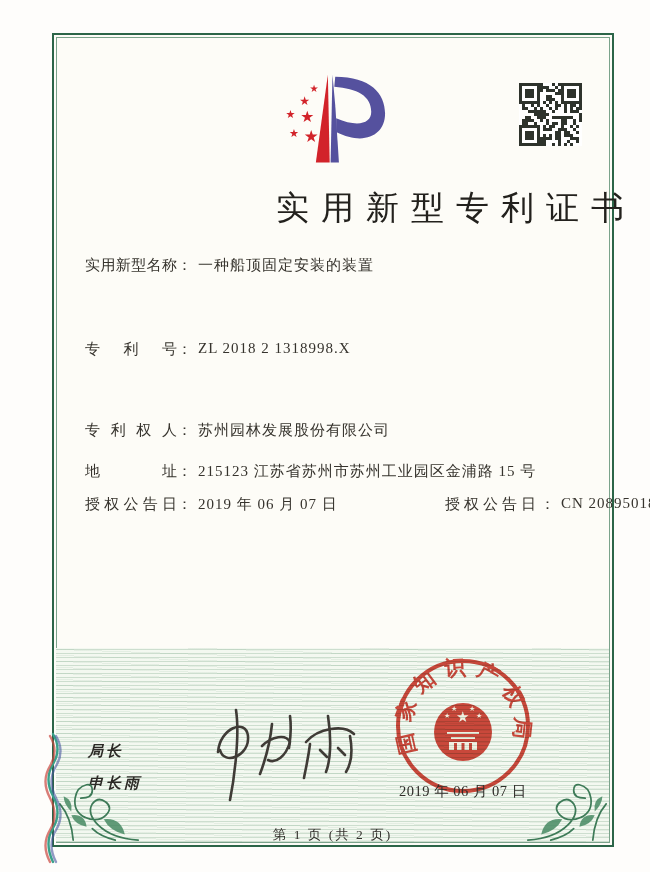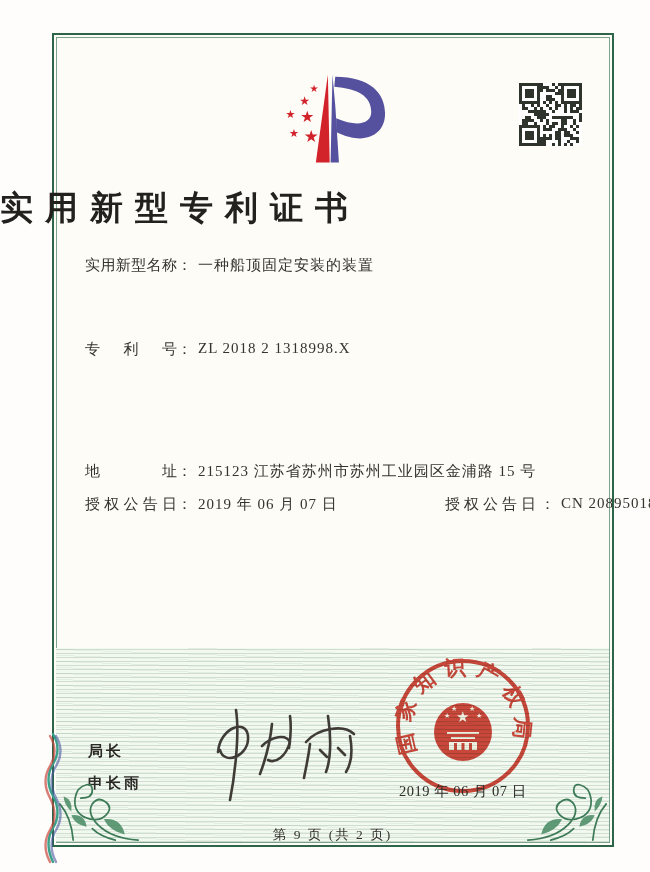--- a/index.html
+++ b/index.html
@@ -28,43 +28,43 @@
     background-color:#f3f8f0;
     background-image:
       repeating-linear-gradient(0deg, rgba(116,163,129,.30) 0 1px, rgba(255,255,255,0) 1px 4px),
       repeating-linear-gradient(2deg, rgba(116,163,129,.12) 0 1px, rgba(255,255,255,0) 1px 6px);
   }
   .cert-no{
     position:absolute;left:70px;top:82px;
     font-size:15px;letter-spacing:1.5px;color:#3a372f;
   }
   .title{
-    position:absolute;left:0;right:14px;top:186px;text-align:left;
-    font-size:33px;font-weight:700;letter-spacing:12px;color:#23211d;
+    position:absolute;left:0;right:14px;top:186px;text-align:right;
+    font-size:33px;font-weight:400;letter-spacing:12px;color:#23211d;
   }
   .logo{position:absolute;left:278px;top:70px;width:120px;height:102px;}
   .qr{position:absolute;left:519px;top:83px;width:63px;height:63px;background:#fff;}
   .qr div{position:absolute;background:#2e332c;}
   .row{position:absolute;left:85px;font-size:15px;white-space:nowrap;color:#36332d;}
   .flabel{
     display:inline-block;width:92px;
     text-align:justify;text-align-last:justify;
     vertical-align:top;
   }
   .fcolon{display:inline-block;vertical-align:top;}
   .fvalue{display:inline-block;margin-left:6px;letter-spacing:1px;vertical-align:top;}
   .row2{position:absolute;left:360px;top:0;font-size:15px;white-space:nowrap;}
   .body-text{
     position:absolute;left:85px;top:520px;width:482px;
     font-size:15px;line-height:27px;text-align:justify;color:#3a362f;
   }
   .body-text p{margin:0;text-indent:2em;}
   .officer{position:absolute;left:88px;top:742px;font-family:"Liberation Sans","DejaVu Sans",sans-serif;
     font-weight:600;font-size:15px;letter-spacing:3px;color:#2c2a26;}
-  .officer div{margin-bottom:13px;}
+  .officer div{margin-bottom:13px;font-style:italic;}
   .signature{position:absolute;left:192px;top:698px;}
   .seal{position:absolute;left:393px;top:656px;mix-blend-mode:multiply;}
   .seal-date{
     position:absolute;left:399px;top:782px;width:150px;
     font-size:14.5px;color:#2e2c28;letter-spacing:0.5px;white-space:nowrap;
   }
   .footer{
     position:absolute;left:55px;right:40px;top:826px;text-align:center;
     font-size:13.5px;color:#33312c;letter-spacing:2px;
   }
@@ -338,20 +338,23 @@
     </div>
 
   <div class="title">实用新型专利证书</div>
 
   <div class="row" style="top:256px">
     <span class="flabel">实用新型名称</span><span class="fcolon">：</span><span class="fvalue">一种船顶固定安装的装置</span>
   </div>
   <div class="row" style="top:340px">
     <span class="flabel">专利号</span><span class="fcolon">：</span><span class="fvalue">ZL 2018 2 1318998.X</span>
   </div>
+  <div class="row" style="top:421px">
+    <span class="flabel">专利权人</span><span class="fcolon">：</span><span class="fvalue">苏州园林发展股份有限公司</span>
+  </div>
   <div class="row" style="top:462px">
     <span class="flabel">地址</span><span class="fcolon">：</span><span class="fvalue">215123 江苏省苏州市苏州工业园区金浦路 15 号</span>
   </div>
   <div class="row" style="top:495px">
     <span class="flabel">授权公告日</span><span class="fcolon">：</span><span class="fvalue">2019 年 06 月 07 日</span>
     <span class="row2">
       <span style="letter-spacing:4px">授权公告日</span><span>：</span><span class="fvalue">CN 208950187 U</span>
     </span>
   </div>
 
@@ -435,15 +438,15 @@
   </svg>
 
   <svg class="ribbon" width="22" height="136" viewBox="0 0 22 136">
     <g fill="none" stroke-linecap="round" stroke-width="2.4">
       <path d="M11,2 q9,15 0,30 t0,32 t0,32 t0,34" stroke="#3aa08a"></path>
       <path d="M8,4 q9,15 0,30 t0,32 t0,32 t0,32" stroke="#c9463f" opacity="0.7"></path>
       <path d="M14,4 q9,15 0,30 t0,32 t0,32 t0,32" stroke="#4a57a0" opacity="0.6"></path>
     </g>
   </svg>
 
-  <div class="footer">第 9 页 (共 2 页)</div>
+  <div class="footer">第 1 页 (共 2 页)</div>
 
 </div>
 
 </body></html>

